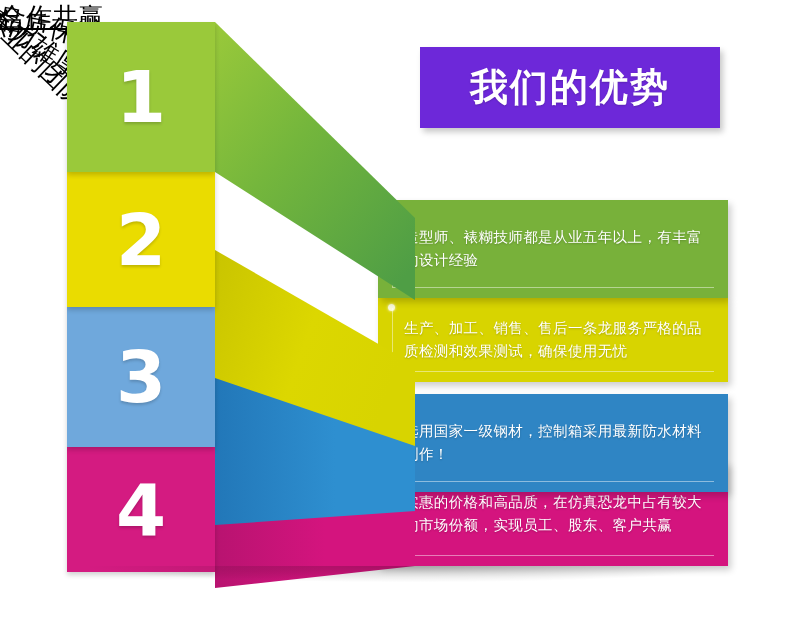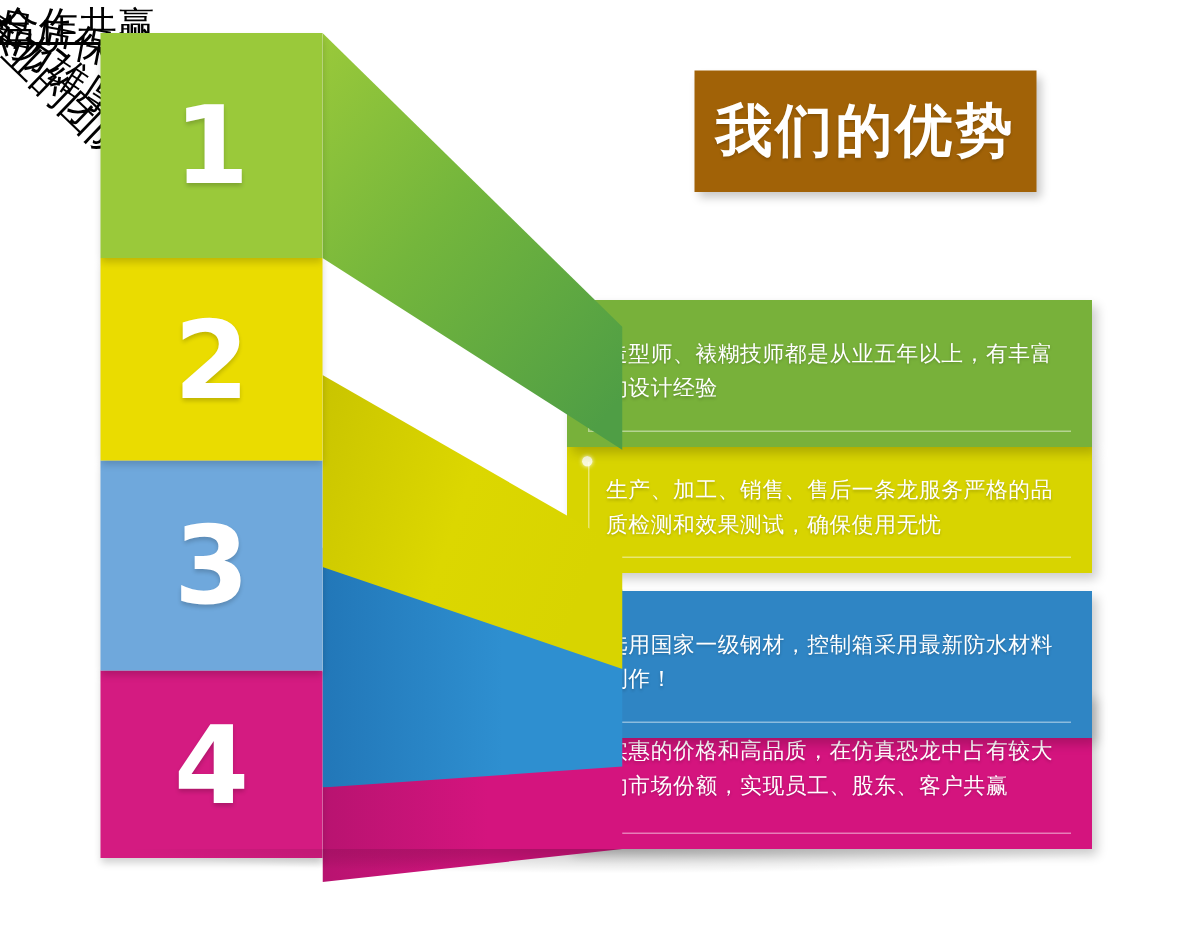--- a/index.html
+++ b/index.html
@@ -5,24 +5,23 @@
   html,body{margin:0;padding:0;}
   body{
     width:800px;height:622px;background:#ffffff;
     font-family:"Liberation Sans","DejaVu Sans",sans-serif;
     overflow:hidden;position:relative;
   }
   #stage{position:absolute;inset:0;width:800px;height:622px;}
 
   
   #title-banner{
-    position:absolute;left:420px;top:47px;width:228px;height:81px;
-    background:#a16207;
+    position:absolute;left:420px;top:47px;width:300px;height:81px;
+    background:#6d28d9;
     box-shadow:3px 4px 6px rgba(0,0,0,.22);
-    margin-left:43px;
   }
   #title-banner .t{
     position:absolute;inset:0;display:flex;align-items:center;justify-content:center;
     color:#ffffff;font-size:38px;font-weight:bold;letter-spacing:2px;
     text-shadow:0 1px 2px rgba(0,0,0,.18);
   }
 
   
   .row{position:absolute;left:0;top:0;width:800px;height:622px;}
 

